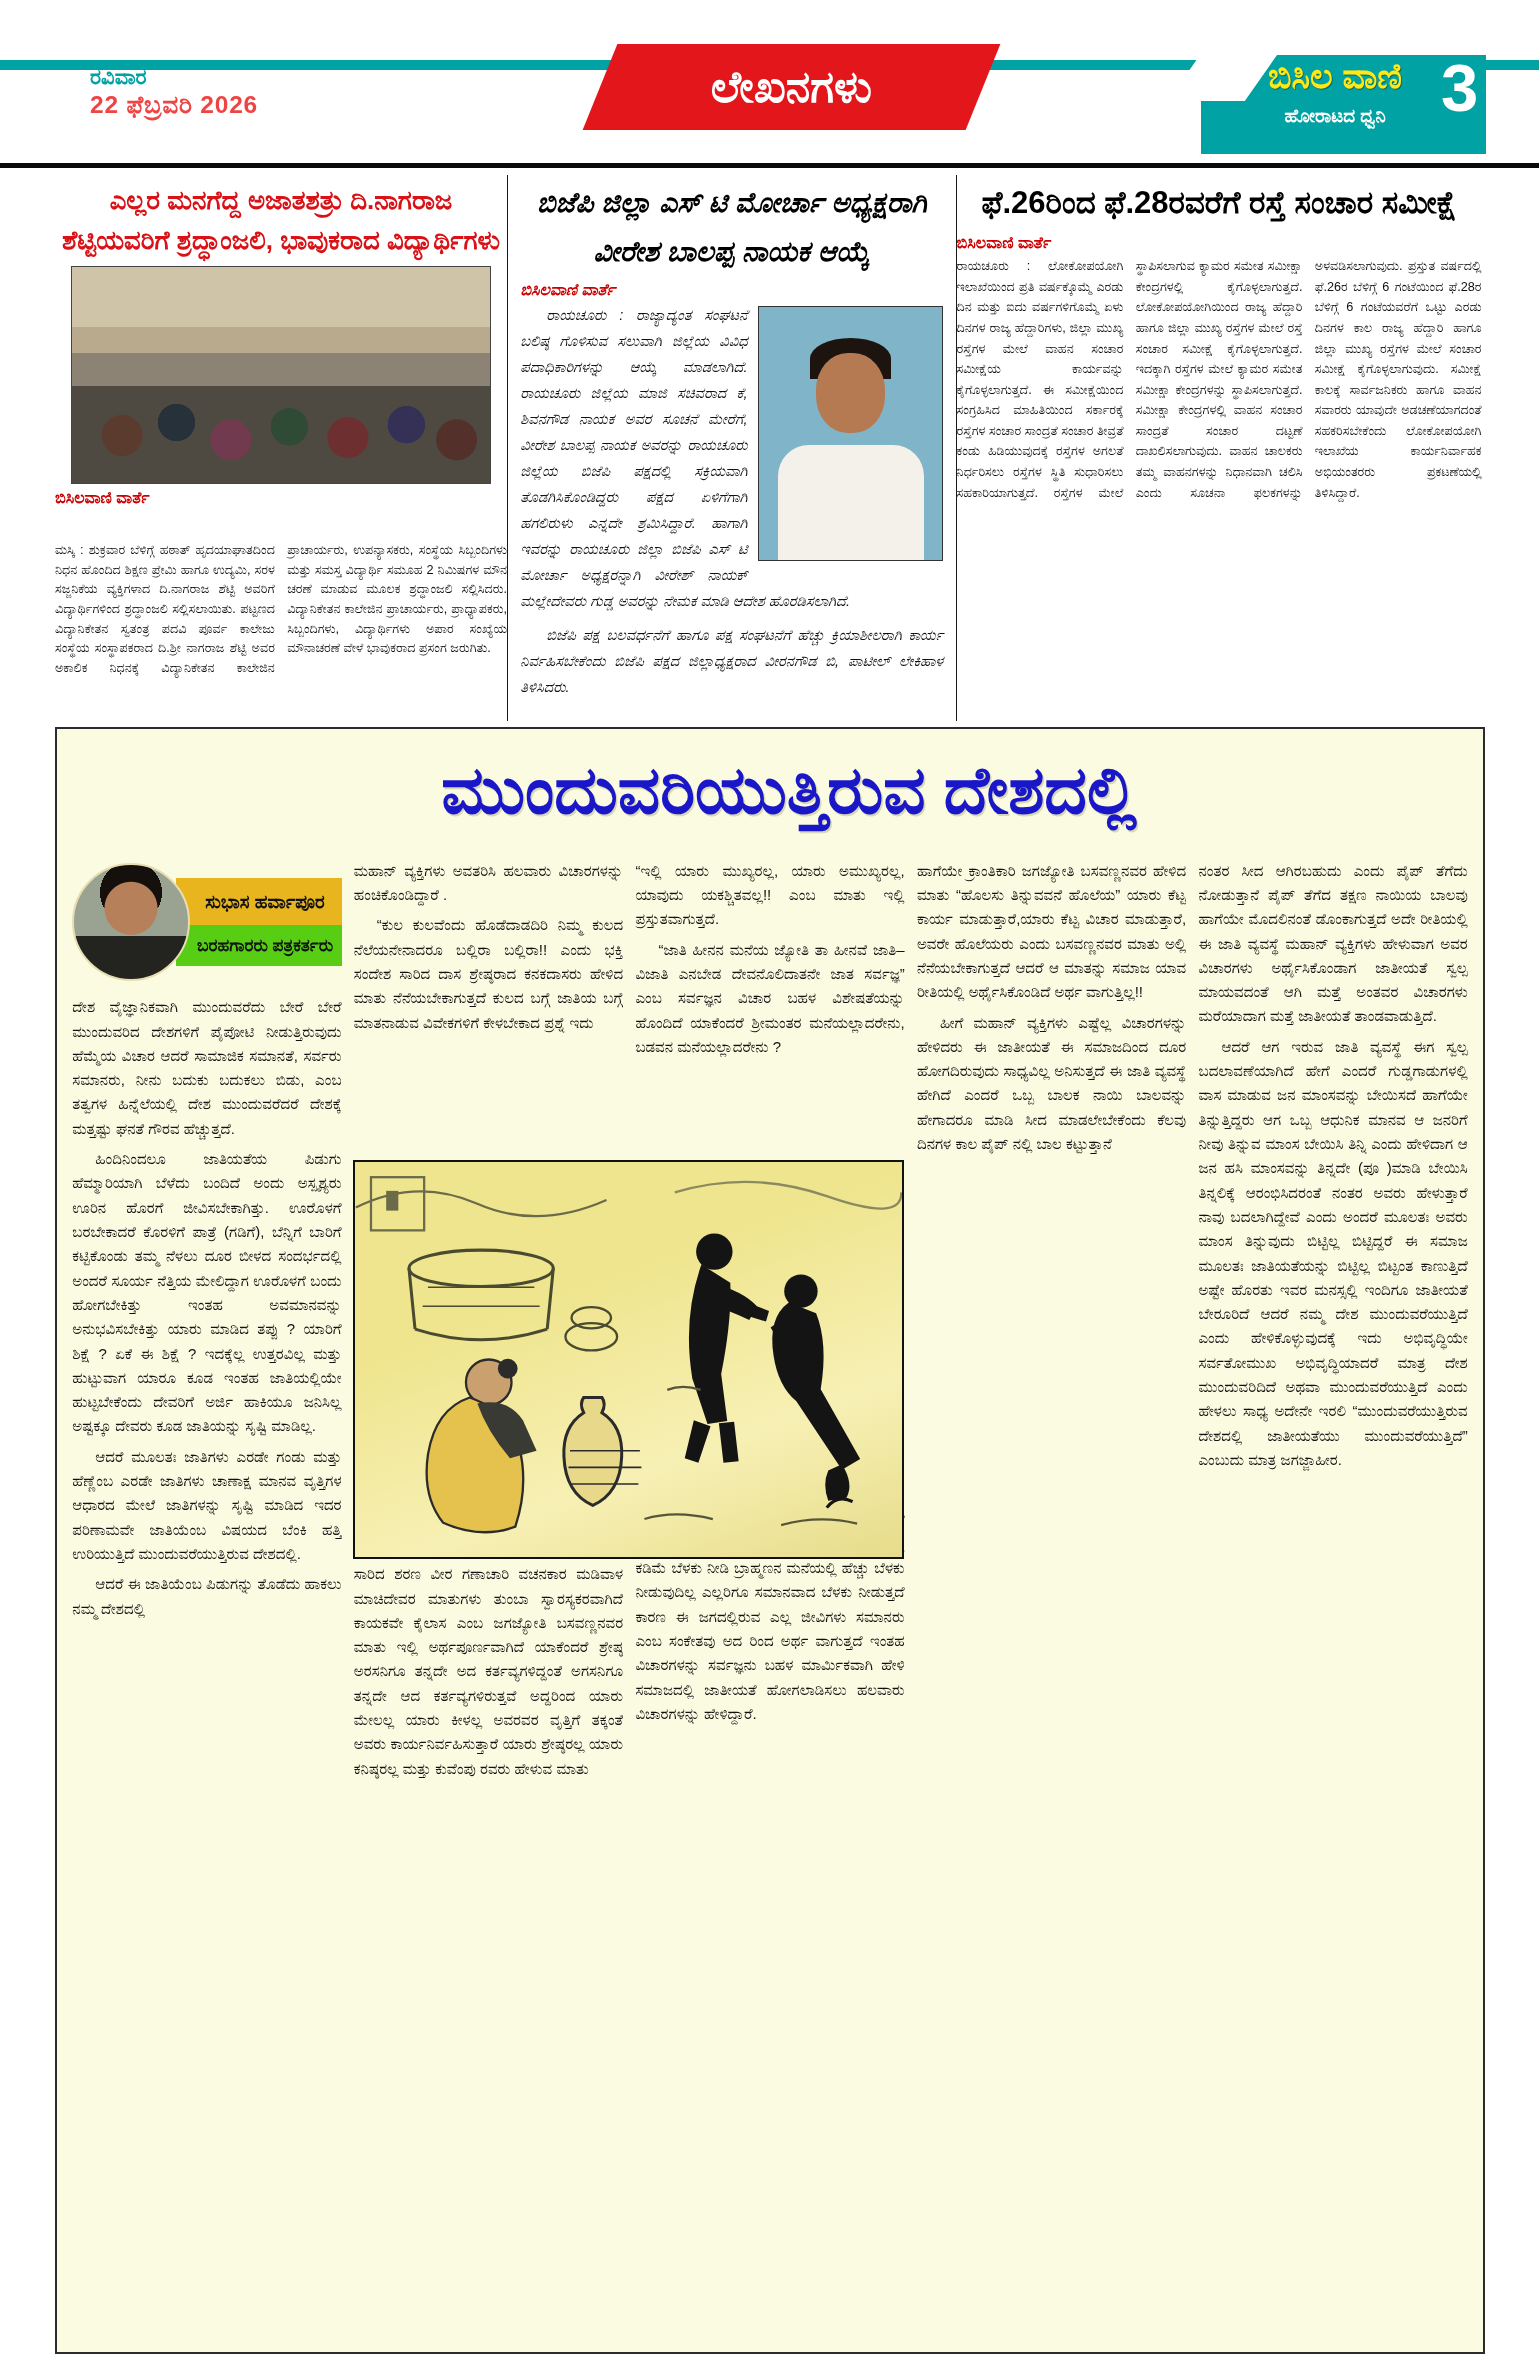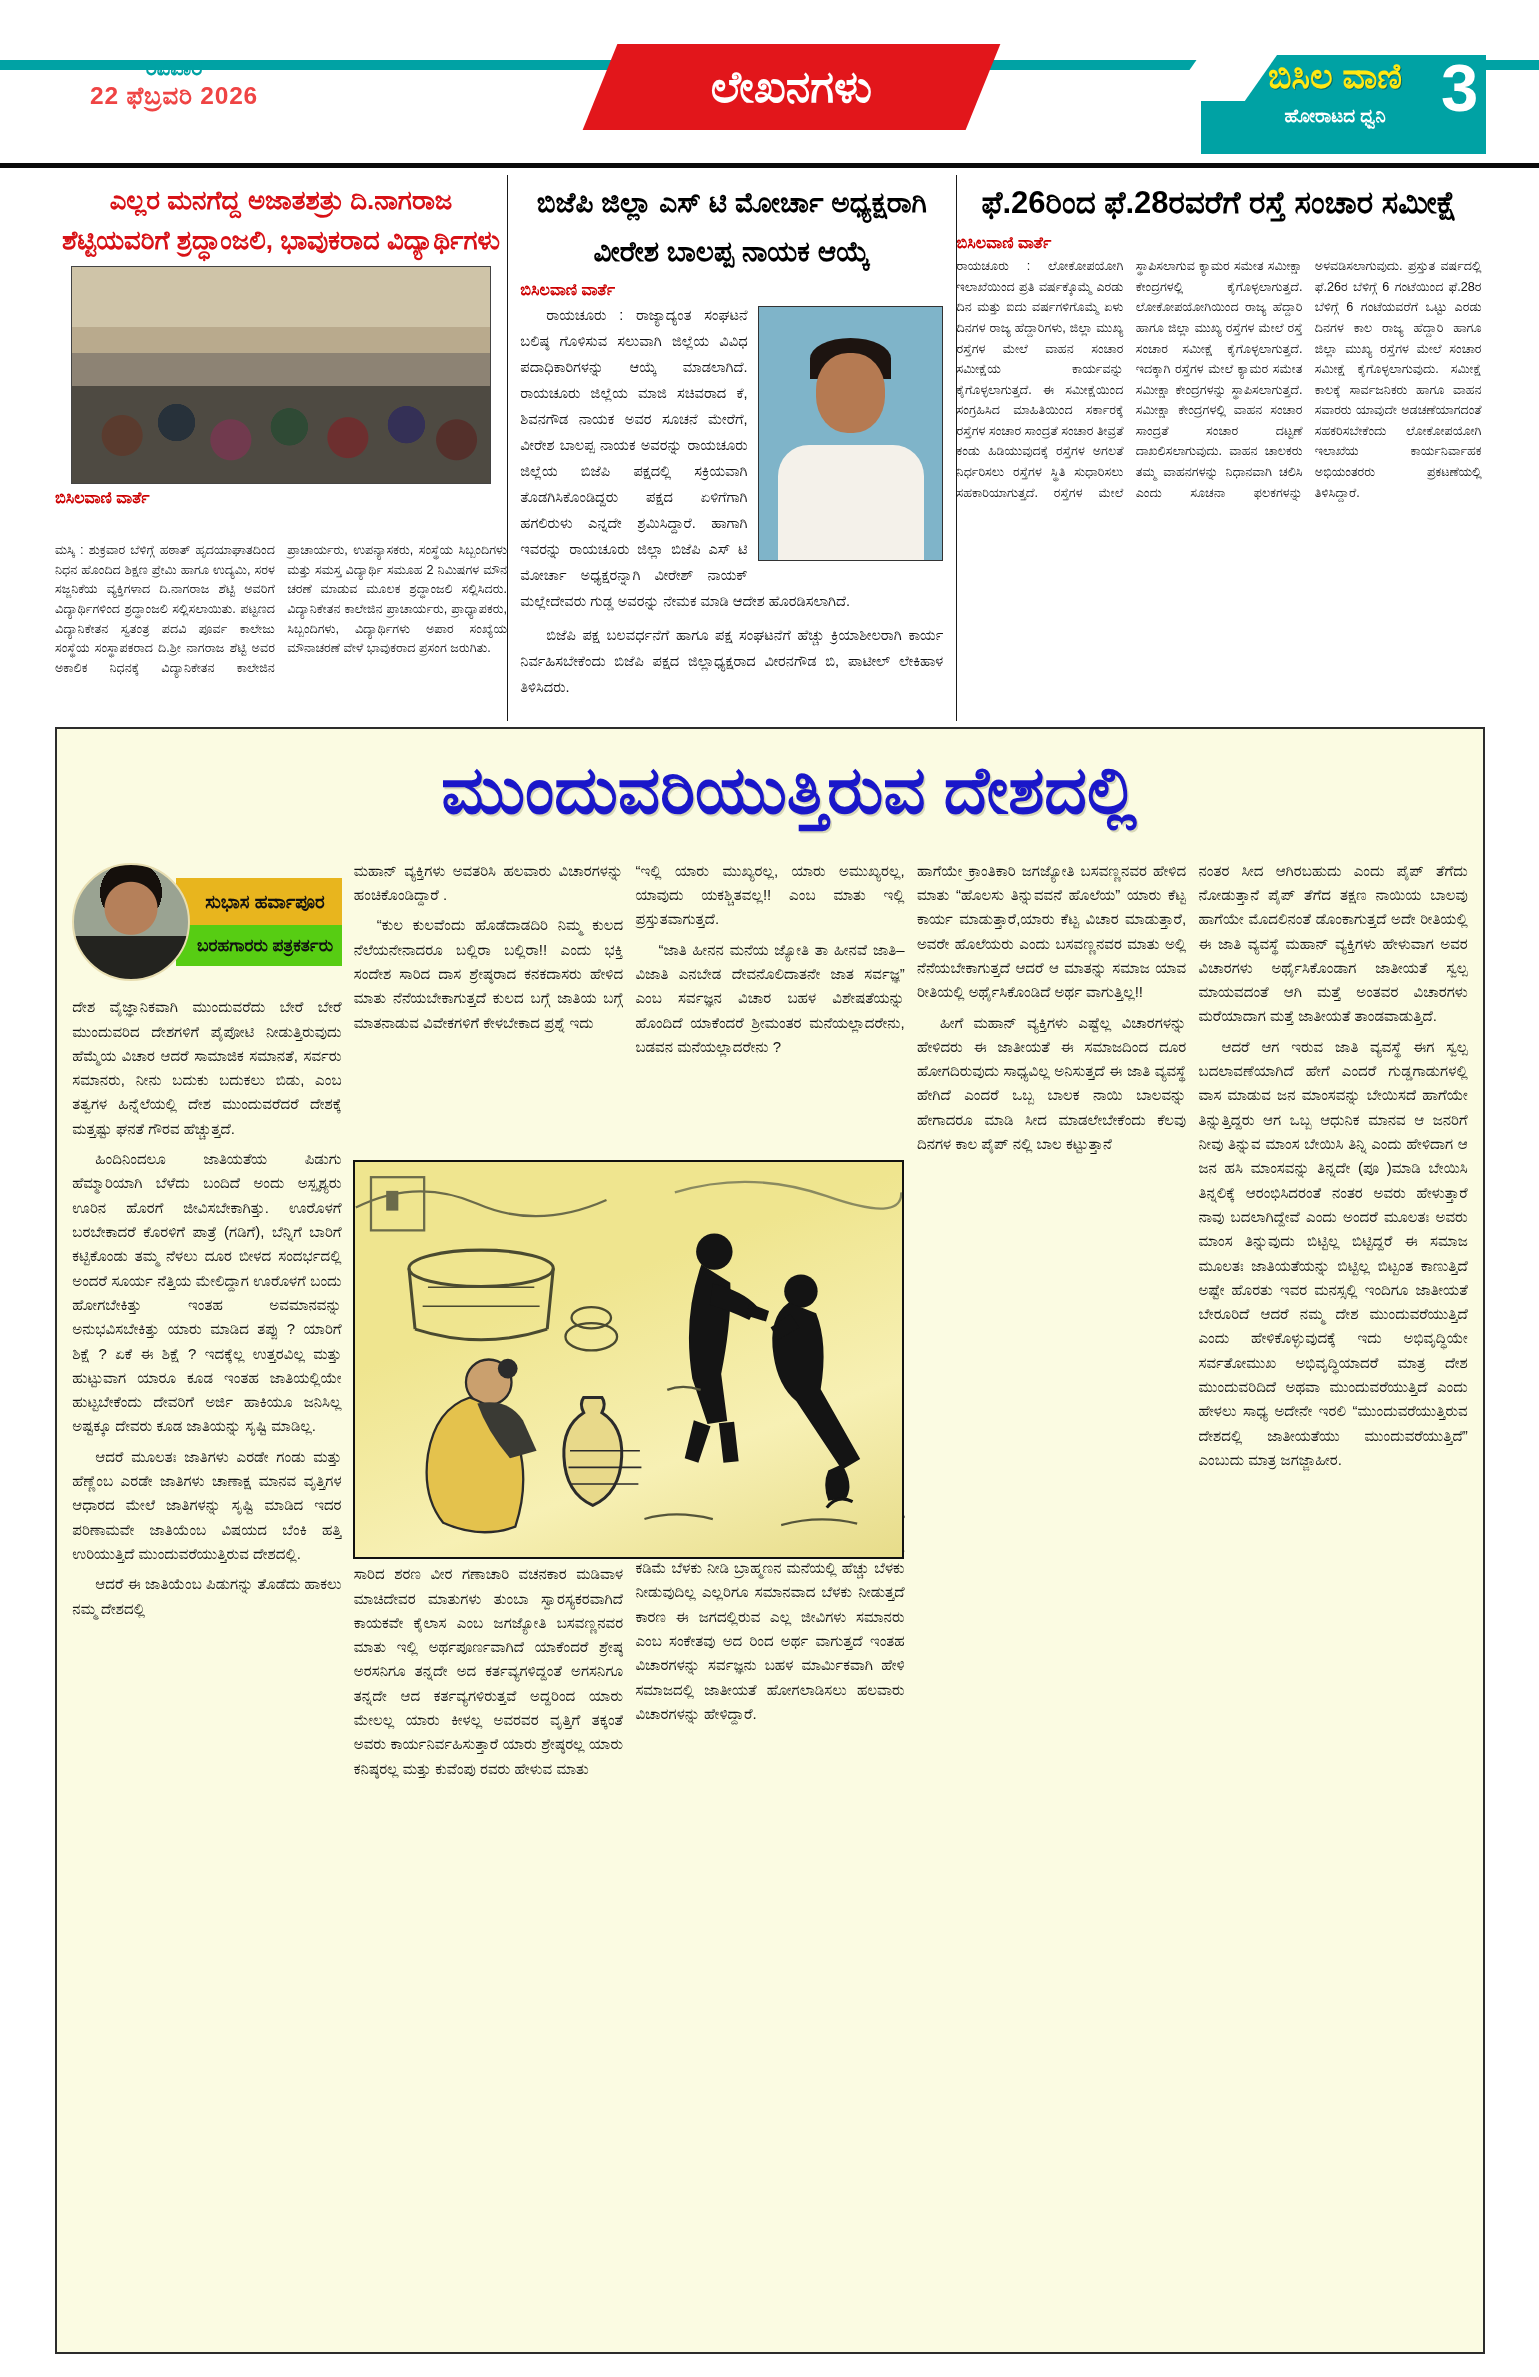--- a/index.html
+++ b/index.html
@@ -1,38 +1,38 @@
 <!DOCTYPE html>
 <html style="font-size:12.3px"><head>
 <meta charset="utf-8">
 <style>
   html,body{margin:0;padding:0;background:#e8e8e8;}
   .page{position:relative;width:1540px;height:2377px;margin:0 auto;background:#ffffff;
         font-family:"Liberation Sans","DejaVu Sans",sans-serif;color:#111;overflow:hidden;}
   
   .teal-bar{position:absolute;top:60px;left:0;width:100%;height:10px;background:#00a2a4;}
-  .date-block{position:absolute;top:55px;left:90px;text-align:center;line-height:1.25;}
+  .date-block{position:absolute;top:64px;left:90px;text-align:left;line-height:1.25;}
   .day{color:#00a2a4;font-weight:bold;font-size:21px;}
   .date{color:#ef4444;font-weight:bold;font-size:24.5px;letter-spacing:0.8px;}
   .section-banner{position:absolute;top:44px;left:600px;width:383px;height:86px;background:#e2161b;
         transform:skewX(-22deg);display:flex;align-items:center;justify-content:center;}
   .section-banner span{transform:skewX(22deg);color:#fff;font-weight:bold;font-size:44px;}
   .paper-banner{position:absolute;top:55px;right:54px;width:285px;height:99px;background:#00a2a4;}
   .paper-notch{position:absolute;top:0;left:-1.5px;width:77px;height:46px;background:#fff;
         transform:skewX(-35deg);transform-origin:top left;}
   .paper-inner{position:absolute;top:3.1px;left:67px;line-height:1.05;}
   .paper-name{color:#ffe813;font-weight:bold;font-size:35px;text-shadow:0.8px 0.8px 0 #006b6b;}
   .paper-num{color:#ffffff;font-weight:bold;font-size:67px;position:absolute;right:7.7px;top:-1.5px;line-height:1;}
   .paper-tag{color:#ffffff;font-weight:bold;font-size:18.4px;text-align:center;margin-top:11px;}
   .black-rule{position:absolute;top:163px;left:0;width:100%;height:5.4px;background:#0a0a0a;}
   
   .top-section{position:absolute;top:175px;left:55px;width:1430px;height:546px;display:flex;overflow:hidden;}
   .col-a{width:452px;overflow:hidden;}
   .col-b{width:423px;border-left:1.5px solid #1a1a1a;border-right:1.5px solid #1a1a1a;
-         padding:0 12.3px;margin:0 0;overflow:hidden;}
+         padding:0 12.3px;margin:0 0;overflow:hidden;font-style:italic;}
   .col-c{width:525px;overflow:hidden;}
   .hl-red{color:#d81217;font-weight:bold;font-size:26px;line-height:1.55;text-align:center;margin:4.6px 0 6.1px;}
   .hl-black{color:#000;font-weight:bold;font-size:28px;line-height:1.75;text-align:center;margin:3.1px 0 4.6px;}
   .hl-black-sm{color:#000;font-weight:bold;font-size:31px;line-height:1.3;text-align:center;margin:7.7px 0 10.7px;}
   .credit{color:#cc0000;font-weight:bold;font-size:16px;margin:3.1px 0 4.6px;}
   .body-2col{column-count:2;column-gap:12.3px;font-size:12.7px;line-height:1.55;text-align:justify;margin-top:34px;}
   .body-3col{column-count:3;column-gap:12.3px;font-size:12.7px;line-height:1.62;text-align:justify;}
   .body-b{font-size:14.6px;line-height:1.78;text-align:justify;}
   .body-b p{margin:0 0 7.7px;text-indent:26px;}
   .crowd-photo{width:418px;height:216px;margin:1.5px auto 4.6px;border:0.8px solid #444;

